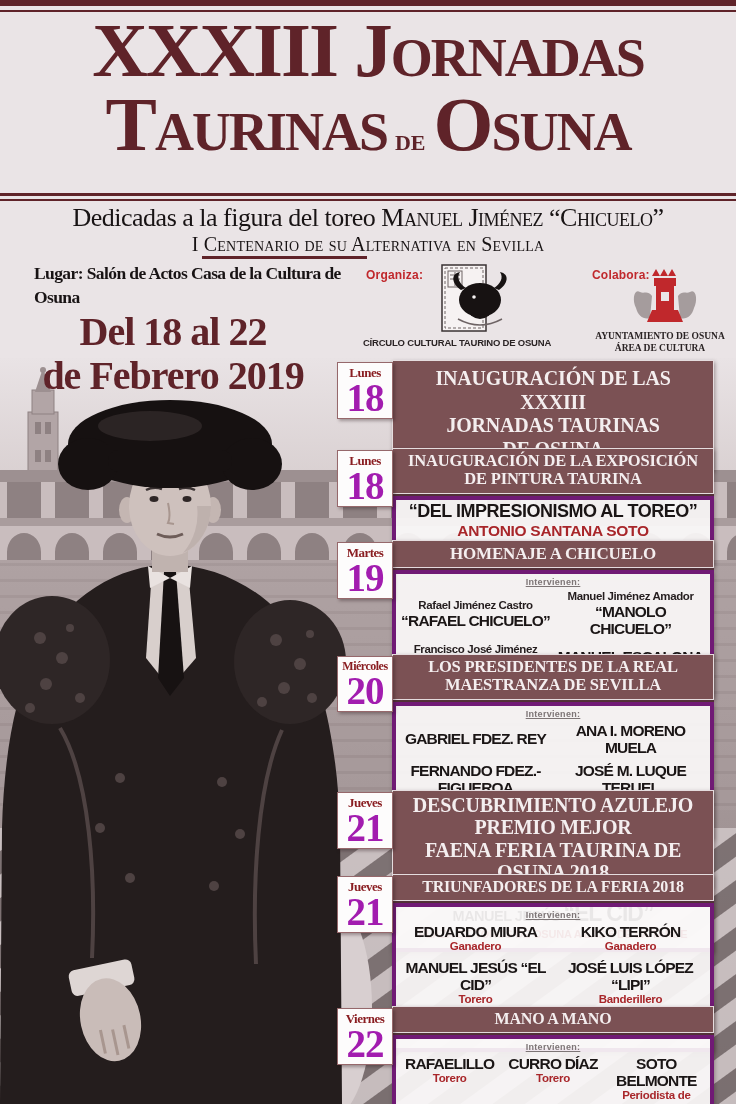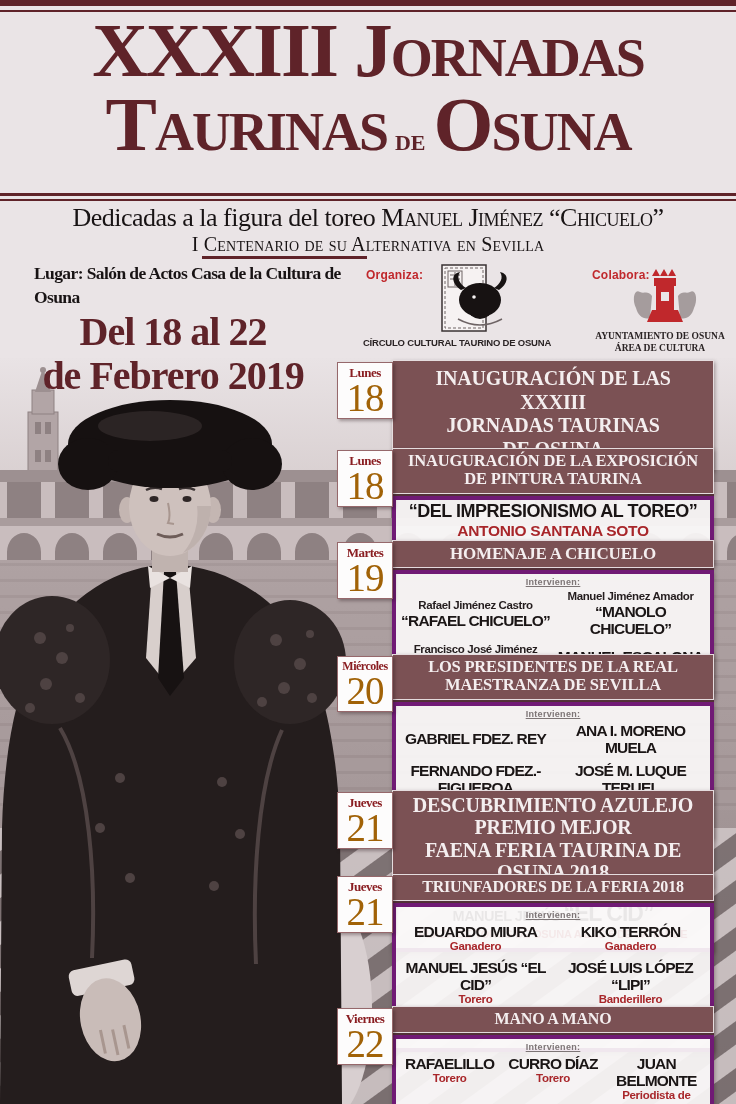--- a/index.html
+++ b/index.html
@@ -46,21 +46,21 @@
            font-weight:bold;font-size:40px;line-height:1.1;letter-spacing:-1px;z-index:4;}
   
   #photo{position:absolute;left:0;top:358px;width:736px;height:746px;z-index:1;}
   
   .event{position:absolute;left:337px;width:377px;z-index:3;}
   .badge{position:absolute;left:0;top:2px;width:54px;background:#fdfcfc;
          border:1px solid #96686b;text-align:center;padding:3px 0 2px;
          box-shadow:2px 2px 3px rgba(40,20,22,.35);}
   .badge .day{display:block;font-weight:bold;font-size:13px;color:#8a1e22;
               letter-spacing:-0.5px;line-height:1;}
-  .badge .num{display:block;font-weight:normal;font-size:39px;color:#a16207;
+  .badge .num{display:block;font-weight:bold;font-size:39px;color:#a21caf;
               line-height:0.95;letter-spacing:-1px;}
   .econtent{margin-left:55px;text-align:center;}
   .ehead{background:#7b5154;color:#f4eeef;font-weight:bold;letter-spacing:-0.2px;
          padding:3px 6px 4px;border:1px solid #e5dcde;box-shadow:0 2px 0 #54323a,1px 2px 4px rgba(40,20,22,.4);
          line-height:1.12;}
   .ebody{background:rgba(250,247,247,.93);border:4px solid #701a75;margin-top:2px;
          box-shadow:1px 2px 4px rgba(40,20,22,.35);padding:2px 4px 5px;color:#191515;}
   .intv{font-family:"Liberation Sans",sans-serif;font-weight:bold;font-size:9px;
         color:#7d7576;text-decoration:underline;letter-spacing:.3px;margin:1px 0 2px;}
   .pname{font-family:"Liberation Sans",sans-serif;font-weight:bold;font-size:15.5px;
@@ -415,21 +415,21 @@
         <div class="cols3">
           <div class="cell">
             <div class="pname">RAFAELILLO</div>
             <div class="prole">Torero</div>
           </div>
           <div class="cell">
             <div class="pname">CURRO DÍAZ</div>
             <div class="prole">Torero</div>
           </div>
           <div class="cell">
-            <div class="pname">JUAN BELMONTE</div>
+            <div class="pname">SOTO BELMONTE</div>
             <div class="prole">Periodista de Canal Sur</div>
           </div>
         </div>
       </div>
     </div>
   </div>
 
 </div>
 
 </body></html>

